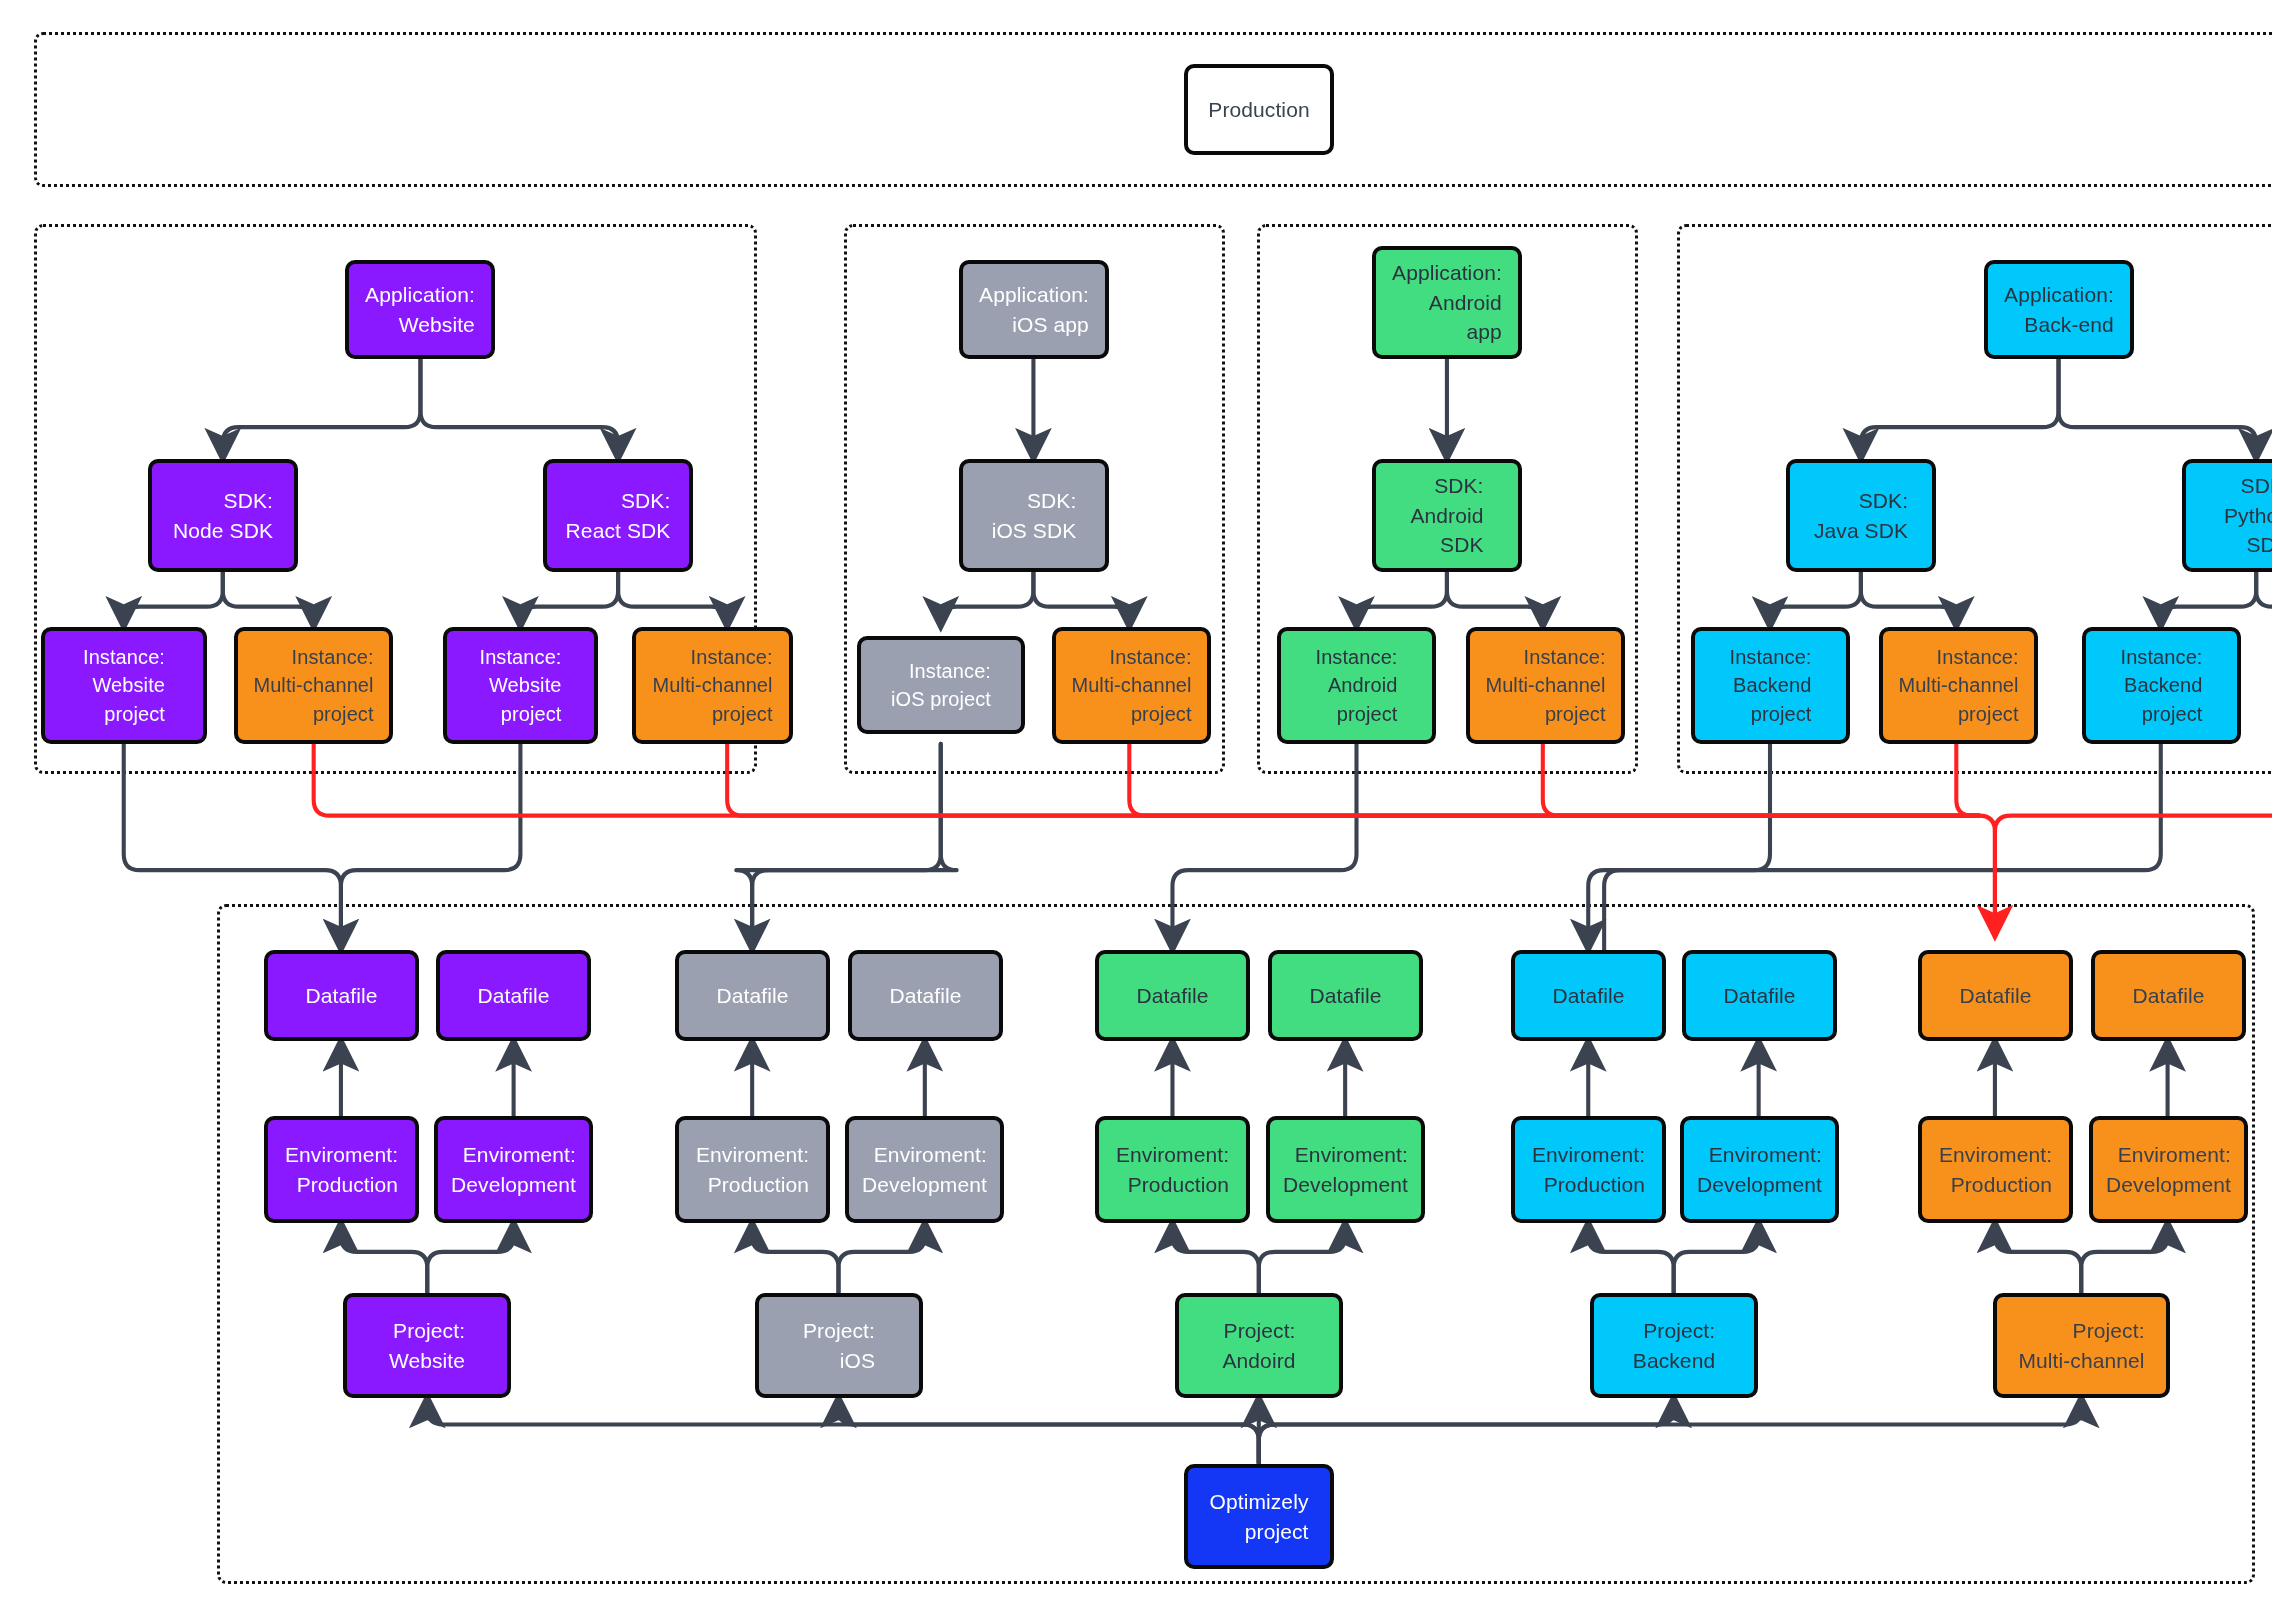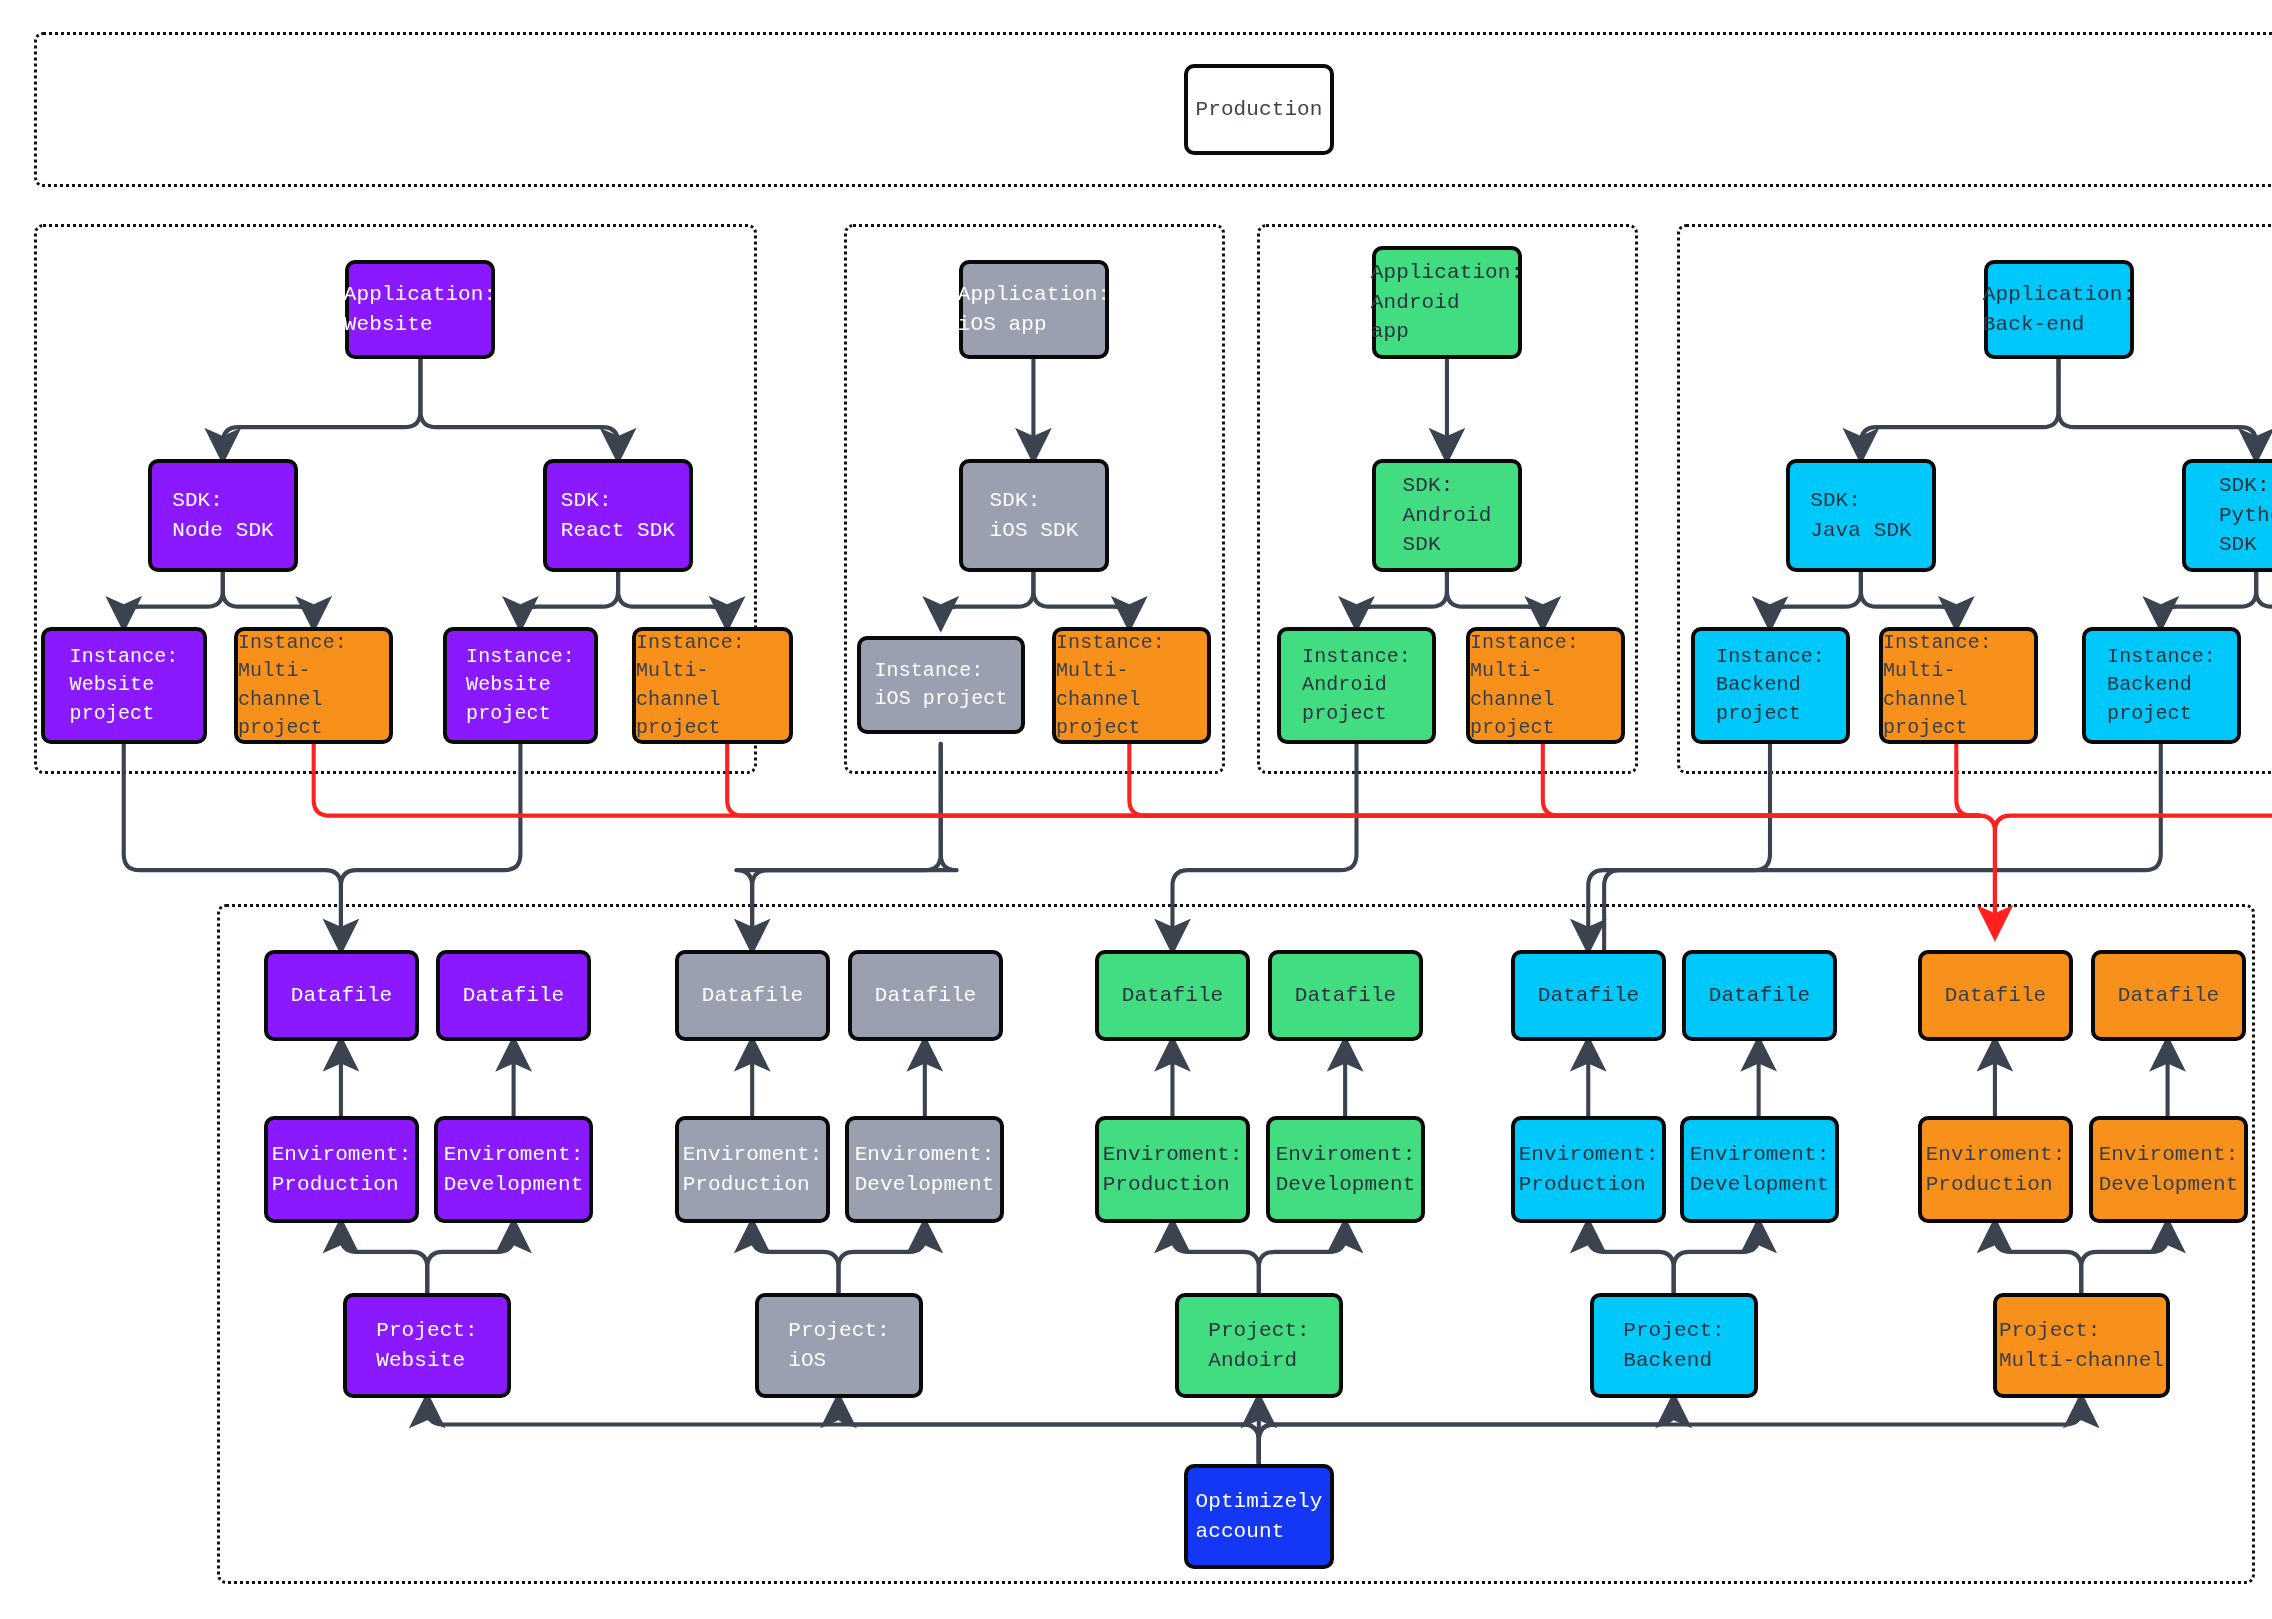--- a/index.html
+++ b/index.html
@@ -6,25 +6,24 @@
   body{font-family:"Liberation Sans","DejaVu Sans",sans-serif;}
   #stage{position:relative;width:2454px;height:1619px;background:#fff;overflow:hidden;}
   #svgLayer{position:absolute;left:0;top:0;width:2454px;height:1619px;}
 
   .grp{position:absolute;border:3.2px dotted #111;border-radius:9px;box-sizing:border-box;}
 
   .node{
     position:absolute;box-sizing:border-box;
     border:4.1px solid #0a0a0a;border-radius:10px;
     display:flex;align-items:center;justify-content:center;
-    text-align:left;line-height:1.42;
+    text-align:right;line-height:1.42;
     font-size:21px;letter-spacing:0.1px;
     white-space:pre-line;
     box-shadow:0 0 0 0 rgba(0,0,0,0);
-    font-family:Liberation Mono, monospace;
   }
   .c-white  {background:#ffffff;color:#3b4250;}
   .c-purple {background:#8a19ff;color:#ffffff;}
   .c-gray   {background:#9aa0b0;color:#ffffff;}
   .c-green  {background:#41dd80;color:#2c3340;}
   .c-cyan   {background:#00c8fa;color:#2c3340;}
   .c-orange {background:#f8911c;color:#39404d;}
   .c-blue   {background:#1337f5;color:#ffffff;}
   .fs-small{font-size:20px;}
 </style>
@@ -231,16 +230,16 @@
   <div class="node c-gray" style="left:755px;top:1293px;width:168px;height:105px;">Project:
 iOS</div>
   <div class="node c-green" style="left:1175px;top:1293px;width:168px;height:105px;">Project:
 Andoird</div>
   <div class="node c-cyan" style="left:1590px;top:1293px;width:168px;height:105px;">Project:
 Backend</div>
   <div class="node c-orange" style="left:1993px;top:1293px;width:177px;height:105px;">Project:
 Multi-channel</div>
 
   <div class="node c-blue" style="left:1184px;top:1464px;width:150px;height:105px;">Optimizely
-account</div>
+project</div>
 
 </div>
 
 
 </body></html>

